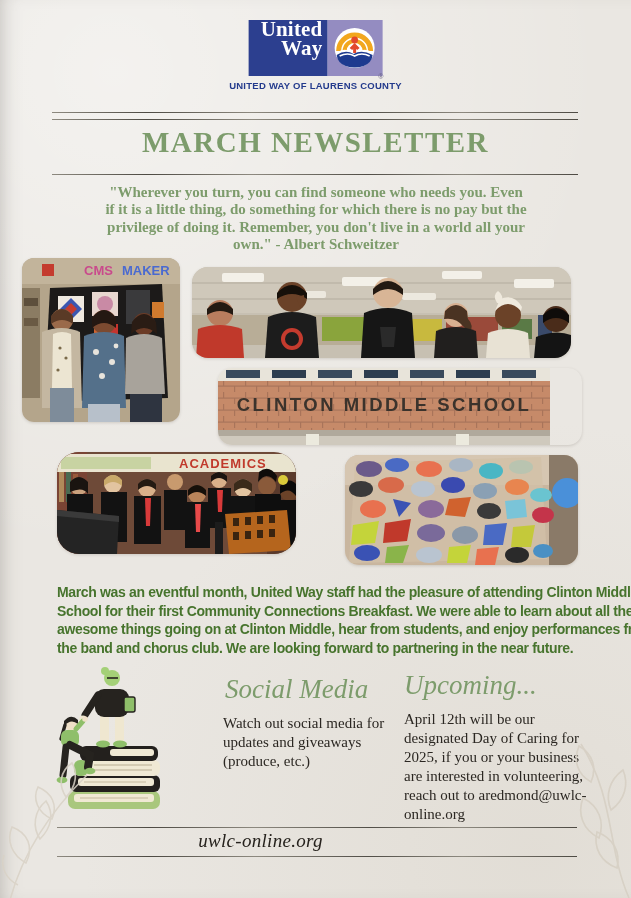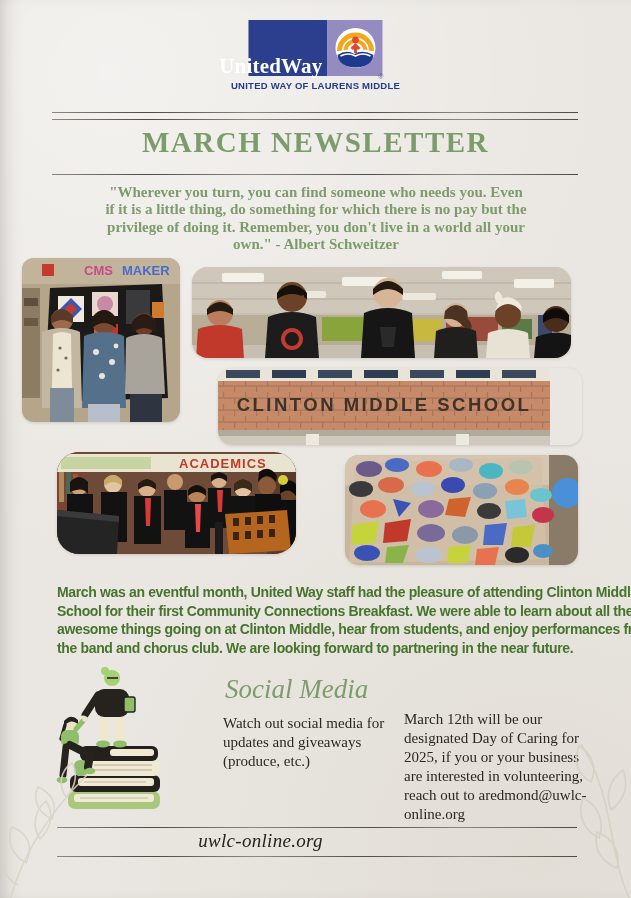--- a/index.html
+++ b/index.html
@@ -9,22 +9,22 @@
       radial-gradient(130% 90% at 18% 8%, rgba(255,255,255,.45), rgba(255,255,255,0) 60%),
       radial-gradient(120% 80% at 85% 95%, rgba(210,203,190,.35), rgba(210,203,190,0) 60%),
       #eae7e2;
     box-shadow: inset 14px 0 22px -16px rgba(60,55,48,.35);
     font-family:"Liberation Serif", serif; color:#2e2a25;
   }
   .abs{position:absolute;}
   
   .logo-wrap{left:50%; top:20px; transform:translateX(-50%); text-align:center;}
   .logo-boxes{display:flex; width:134px; margin:0 auto;}
-  .logo-blue{width:79px; height:56px; background:#2c3f8f; display:flex; flex-direction:row;
-    justify-content:flex-end; align-items:flex-end; padding-right:5px; box-sizing:border-box;}
+  .logo-blue{width:79px; height:56px; background:#2c3f8f; display:flex; flex-direction:column;
+    justify-content:flex-start; align-items:flex-end; padding-right:5px; box-sizing:border-box;}
   .logo-blue span{color:#fff; font-family:"Liberation Serif",serif; font-weight:bold;
     font-size:21px; line-height:.92; letter-spacing:.2px;}
   .logo-purple{width:55px; height:56px; background:#948cc1; position:relative;
     display:flex; align-items:center; justify-content:center;}
   .logo-reg{position:absolute; right:-1px; bottom:-4px; font-size:7px; color:#6a6486; font-family:"Liberation Sans",sans-serif;}
   .logo-tagline{margin-top:4px; font-family:"Liberation Sans",sans-serif; font-weight:bold;
     font-size:9.5px; letter-spacing:.25px; color:#233a8c; white-space:nowrap;}
   
   .rule{height:1.4px; left:52px; width:526px;
     background:linear-gradient(90deg,#8d897f 0%,#4d4a43 18%,#8d897f 38%,#514e47 60%,#8d897f 78%,#4d4a43 100%);}
@@ -67,21 +67,21 @@
           <path d="M5 28 Q12 22 20 27 Q23 20 26 27 Q34 22 41 28 L41 31 Q23 25 5 31 Z" fill="#ffffff"></path>
           <circle cx="23" cy="15" r="3.4" fill="#e2492c"></circle>
           <path d="M23 18 L18 23 L20.5 25 L23 22.5 L25.5 25 L28 23 Z" fill="#e2492c"></path>
           <path d="M21.5 21.5 L21.5 28 L24.5 28 L24.5 21.5 Z" fill="#e2492c"></path>
           <path d="M5 30 Q14 24 22 29 Q30 24 41 30 Q40 38 32 41 Q23 44 14 41 Q6 38 5 30 Z" fill="#1d3a8f"></path>
           <path d="M8 31 Q16 27 23 31 Q30 27 38 31" fill="none" stroke="#ffffff" stroke-width="1.6"></path>
         </svg>
         <span class="logo-reg">®</span>
       </div>
     </div>
-    <div class="logo-tagline">UNITED WAY OF LAURENS MIDDLE</div>
+    <div class="logo-tagline">UNITED WAY OF LAURENS COUNTY</div>
   </div>
 
   <div class="abs rule" style="top:112px"></div>
   <div class="abs rule" style="top:119px"></div>
   <h1 class="abs title" style="margin:0">MARCH NEWSLETTER</h1>
   <div class="abs rule" style="top:174px"></div>
 
   <div class="abs quote">"Wherever you turn, you can find someone who needs you. Even if it is a little thing, do something for which there is no pay but the privilege of doing it. Remember, you don't live in a world all your own." - Albert Schweitzer</div>
 
   <div class="abs photo" style="left:22px;top:258px;width:158px;height:164px;border-radius:12px">
@@ -346,21 +346,22 @@
       <path d="M22 82 L42 92 L40 104" stroke="#26231f" stroke-width="8" stroke-linecap="round" fill="none"></path>
       <path d="M18 84 L15 112" stroke="#26231f" stroke-width="7" stroke-linecap="round"></path>
       <ellipse cx="42" cy="108" rx="5.4" ry="3.2" fill="#8fbf6a"></ellipse>
       <ellipse cx="14" cy="117" rx="5.4" ry="3.2" fill="#8fbf6a"></ellipse>
     </svg>
   </div>
 
   <div class="abs col-body" style="left:223px;top:714px;width:172px">Watch out social media for updates and giveaways (produce, etc.)</div>
   <div class="abs col-heading" style="left:225px;top:674px">Social Media</div>
 
-  <div class="abs col-body" style="left:404px;top:710px;width:196px">March 12th will be our designated Day of Caring for 2025, if you or your business are interested in volunteering, reach out to aredmond@uwlc-online.org</div>
+  <div class="abs col-heading" style="left:404px;top:670px">Upcoming...</div>
+  <div class="abs col-body" style="left:404px;top:710px;width:196px">April 12th will be our designated Day of Caring for 2025, if you or your business are interested in volunteering, reach out to aredmond@uwlc-online.org</div>
 
   <div class="abs rule" style="top:827px;left:57px;width:520px"></div>
   <div class="abs site">uwlc-online.org</div>
   <div class="abs rule" style="top:856px;left:57px;width:520px"></div>
 
   <div class="abs deco" style="left:-8px;bottom:-6px">
     <svg width="115" height="165" viewBox="0 0 115 165" fill="none" stroke="#d9d2c6" stroke-width="1.6">
       <path d="M18 165 C30 120 55 80 95 40"></path>
       <path d="M34 128 C20 120 14 106 20 92 C36 98 42 112 34 128 Z"></path>
       <path d="M48 104 C60 92 62 78 54 66 C42 76 40 92 48 104 Z"></path>

